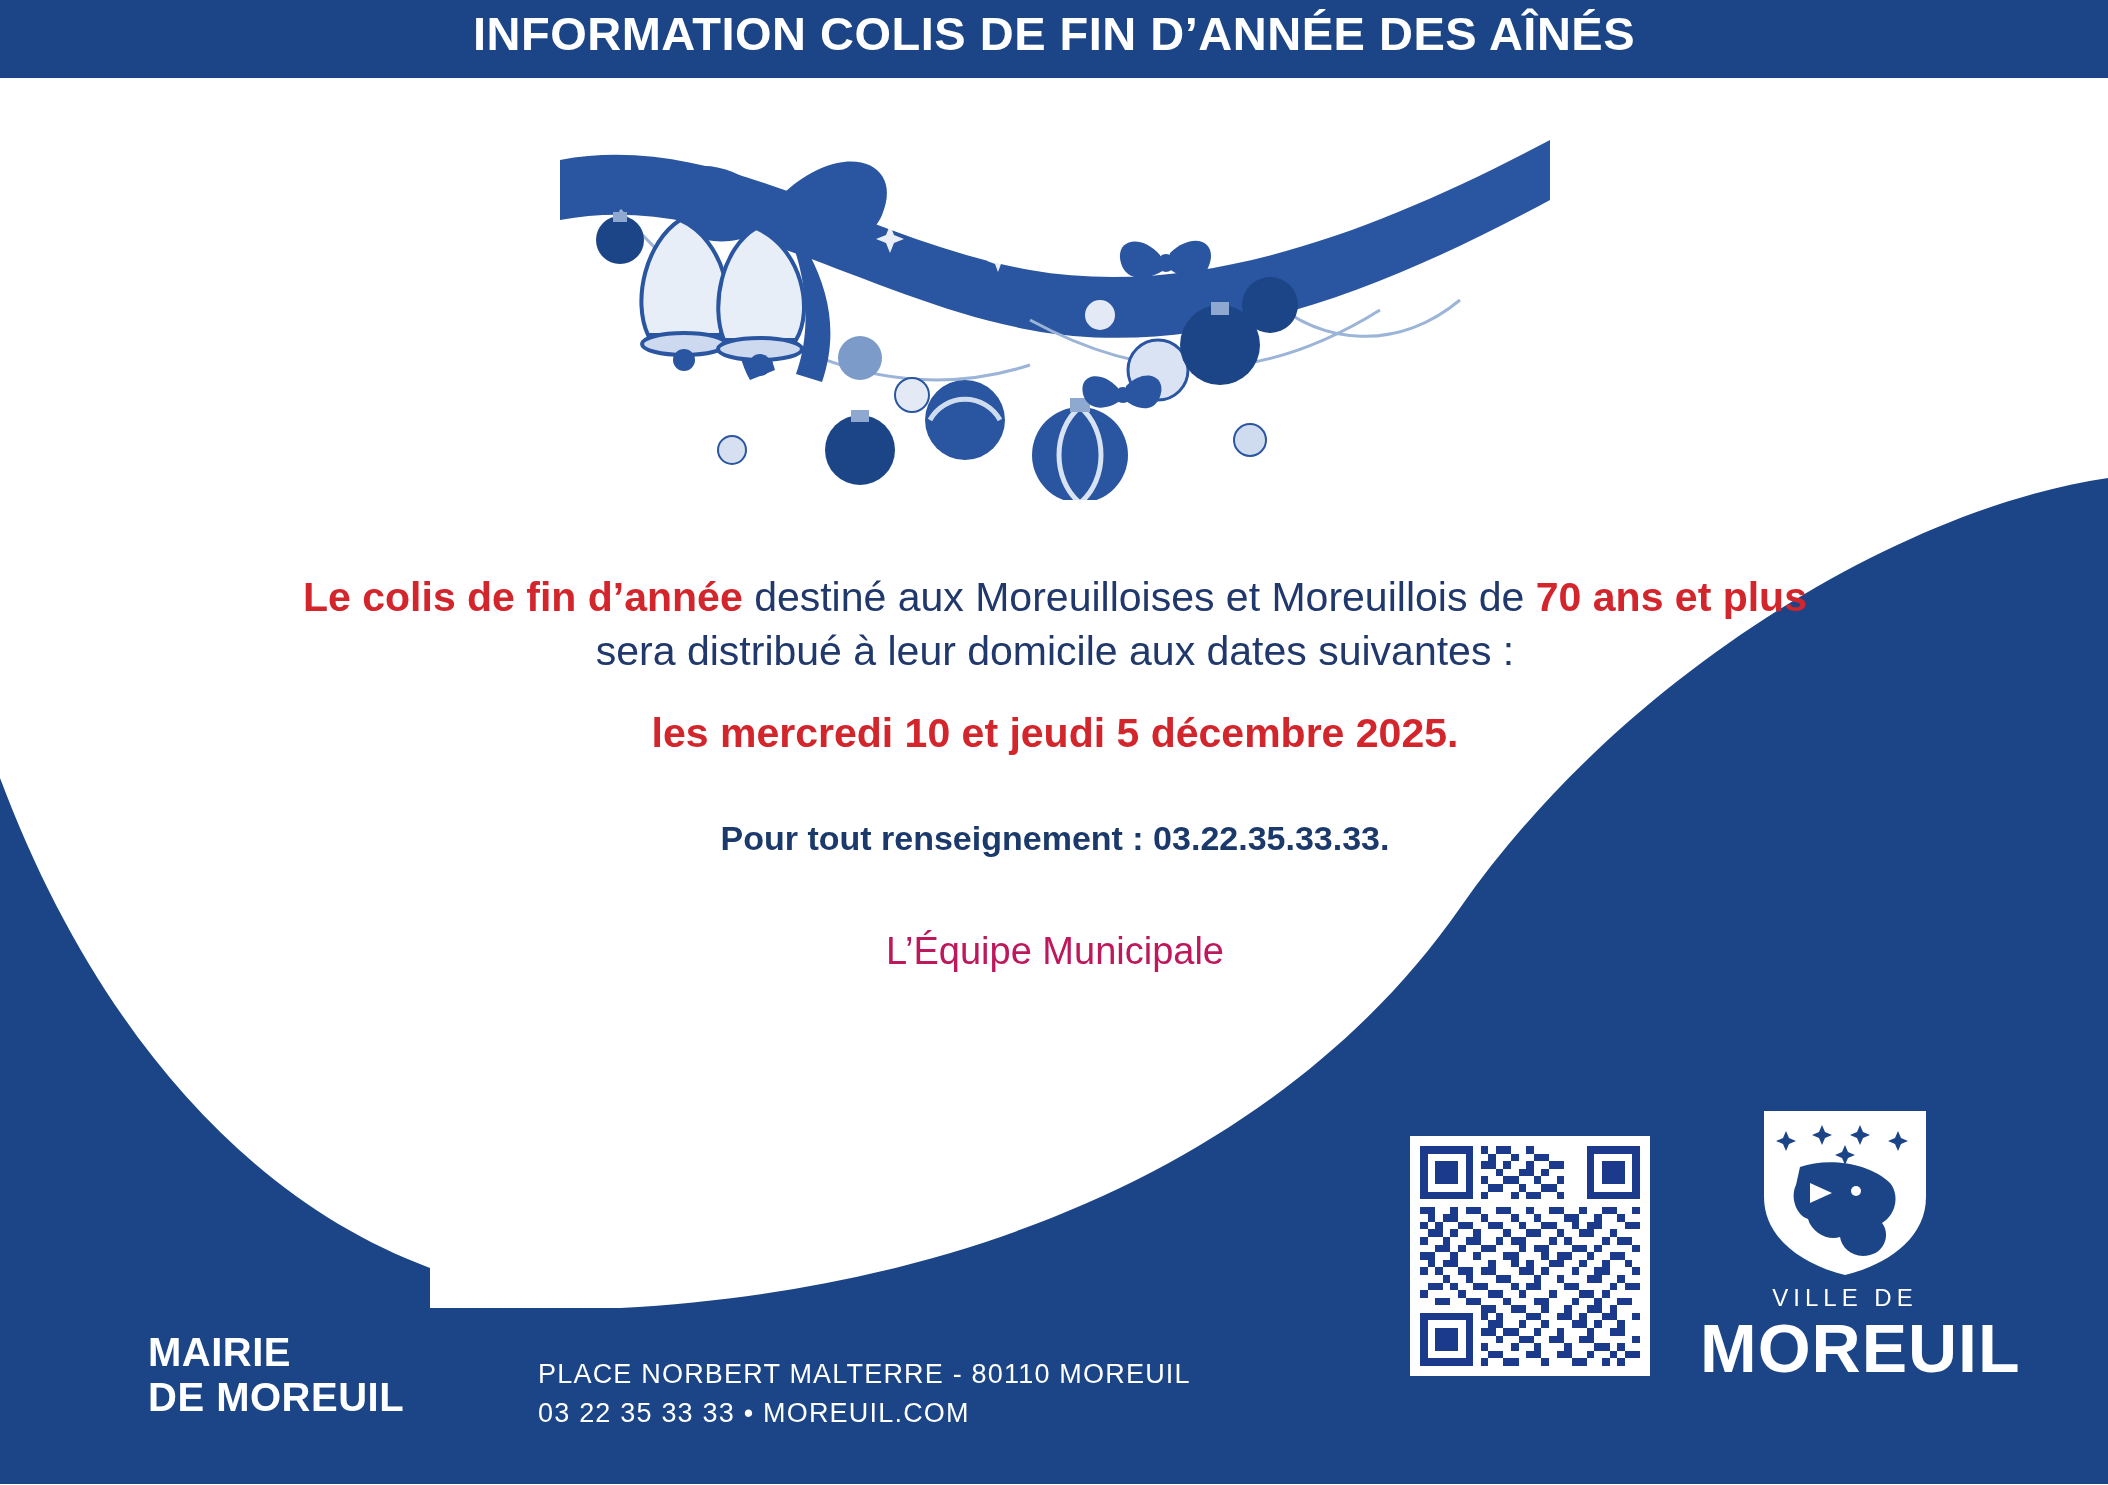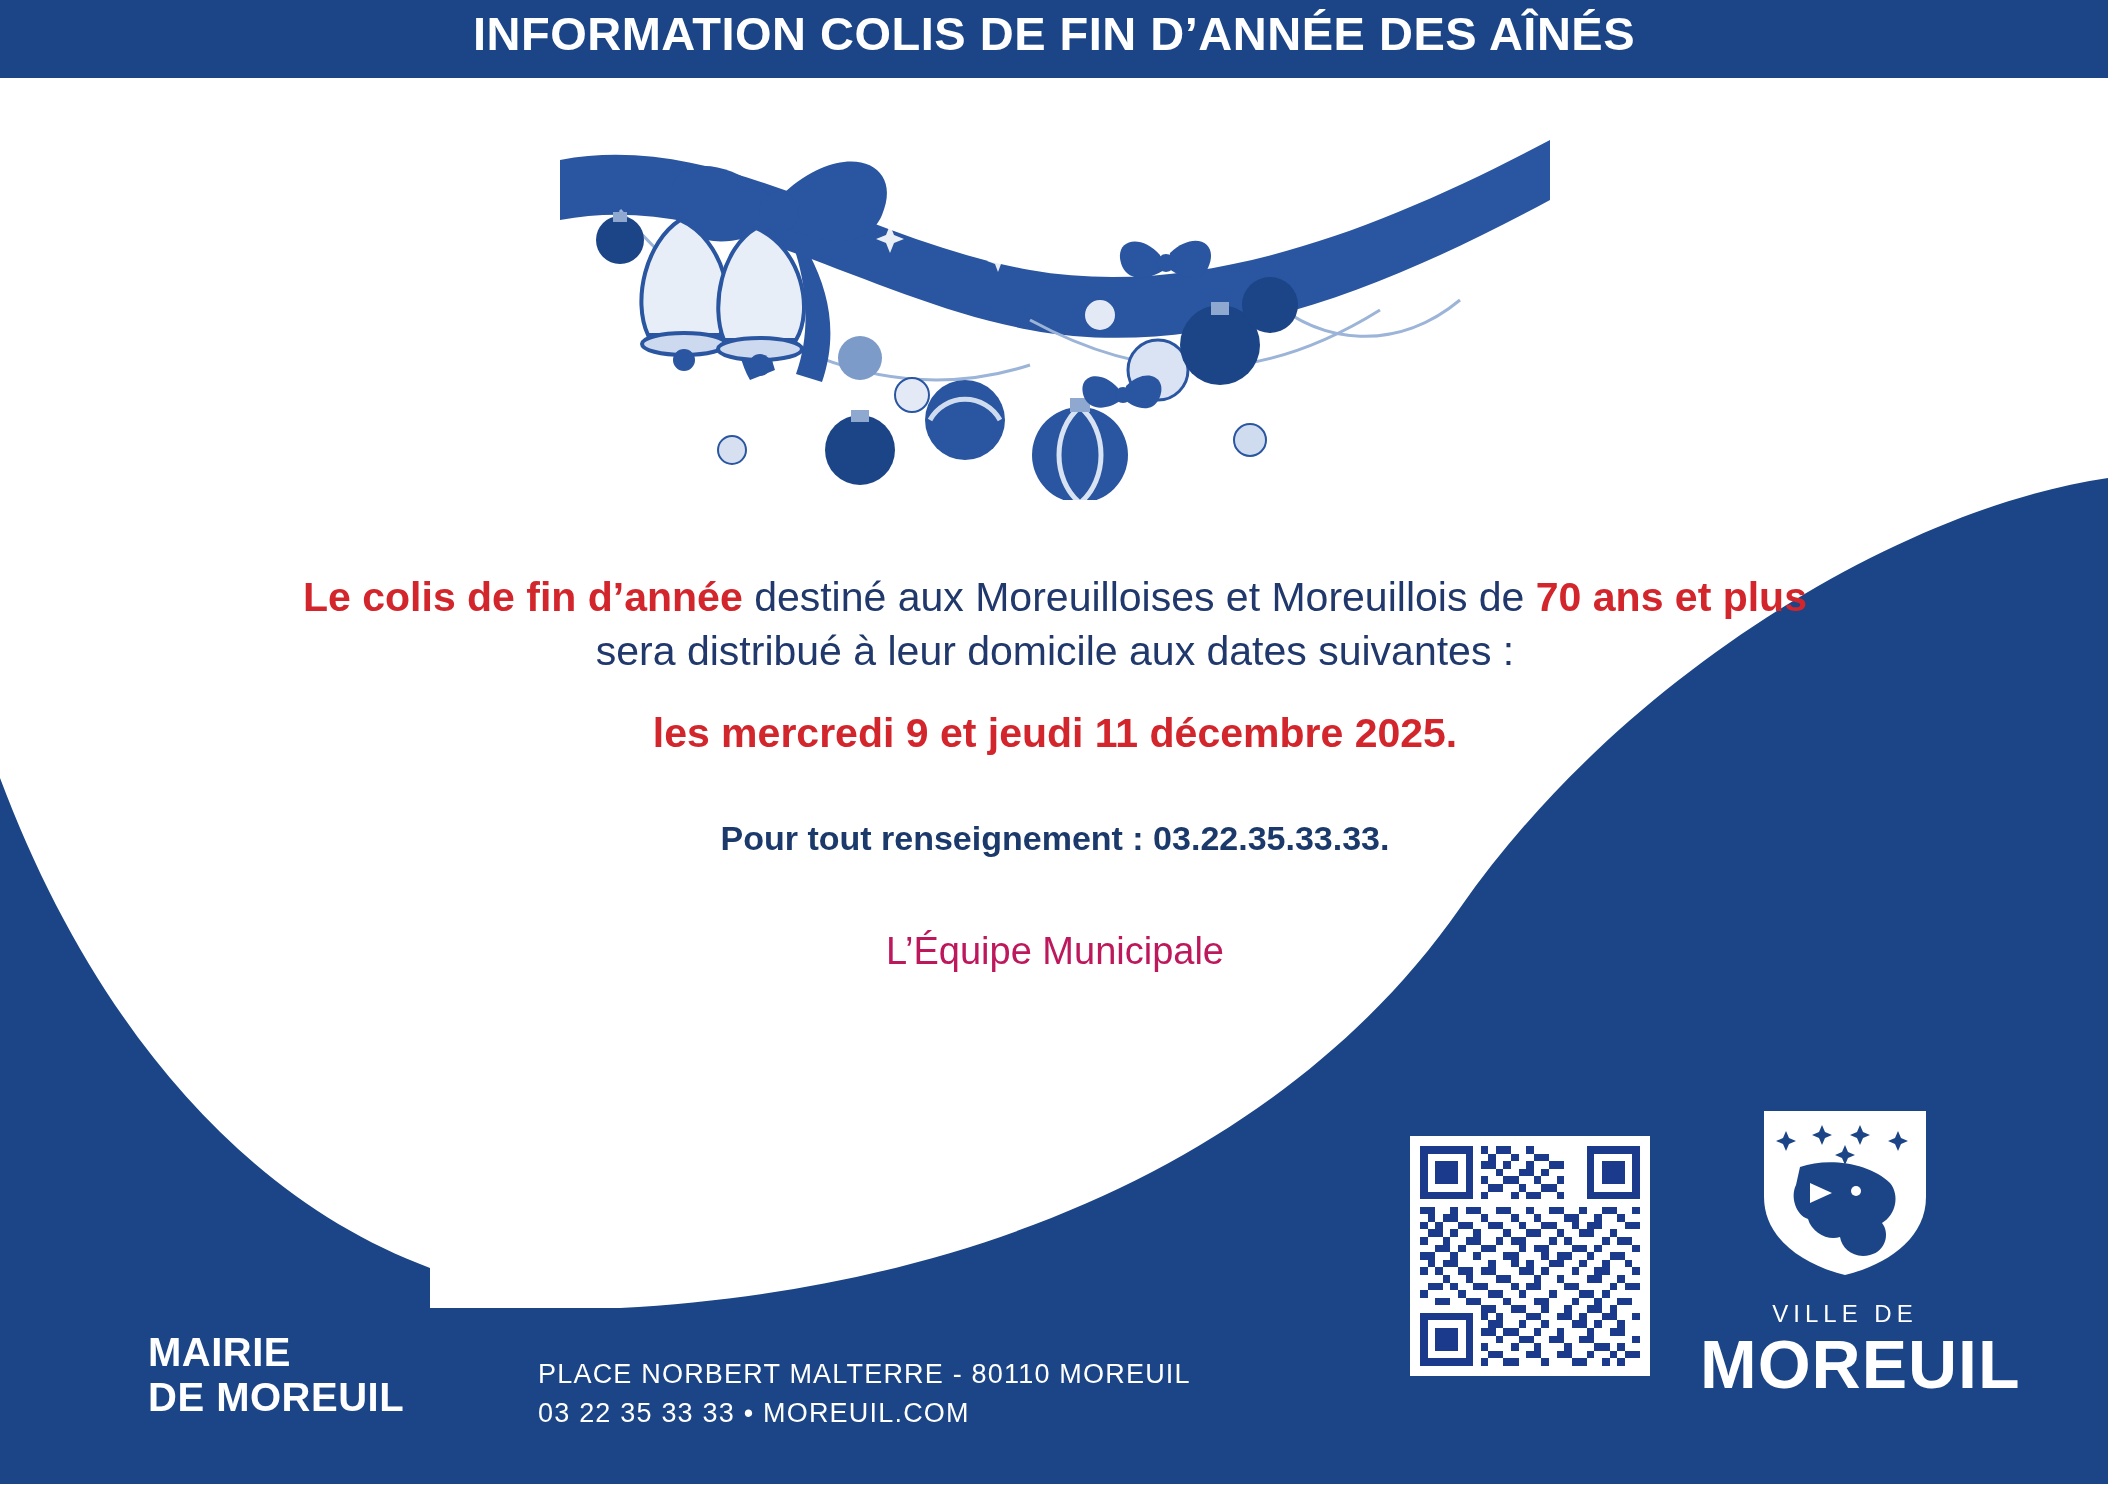--- a/index.html
+++ b/index.html
@@ -146,21 +146,21 @@
     top: 1105px;
     width: 290px;
     height: 300px;
     text-align: center;
     color: #ffffff;
   }
   .ville-logo .shield { display:block; margin: 0 auto; }
   .ville-de {
     font-size: 24px;
     letter-spacing: 5px;
-    margin-top: 20px;
+    margin-top: 4px;
   }
   .moreuil-big {
     font-size: 68px;
     font-weight: bold;
     letter-spacing: 1px;
     line-height: 1;
     margin-top: 2px;
   }
 </style>
 </head>
@@ -235,21 +235,21 @@
       <path d="M760,60 l3,8 l8,3 l-8,3 l-3,8 l-3,-8 l-8,-3 l8,-3 Z"></path>
       <path d="M836,40 l4,9 l9,4 l-9,4 l-4,9 l-4,-9 l-9,-4 l9,-4 Z"></path>
     </g>
   </svg>
 
   <div class="body-text">
     <div class="line-1">
       <span class="hl">Le colis de fin d’année</span><span> destiné aux Moreuilloises et Moreuillois de </span><span class="hl">70 ans et plus</span>
       <div>sera distribué à leur domicile aux dates suivantes :</div>
     </div>
-    <div class="line-2">les mercredi 9 et jeudi 11 décembre 2025.</div>
+    <div class="line-2">les mercredi 10 et jeudi 5 décembre 2025.</div>
     <div class="line-3">Pour tout renseignement : 03.22.35.33.33.</div>
     <div class="line-4">L’Équipe Municipale</div>
   </div>
 
   <div class="mairie-logo">
     <div>MAIRIE</div>
     <div>DE MOREUIL</div>
   </div>
 
   <div class="address-block">

